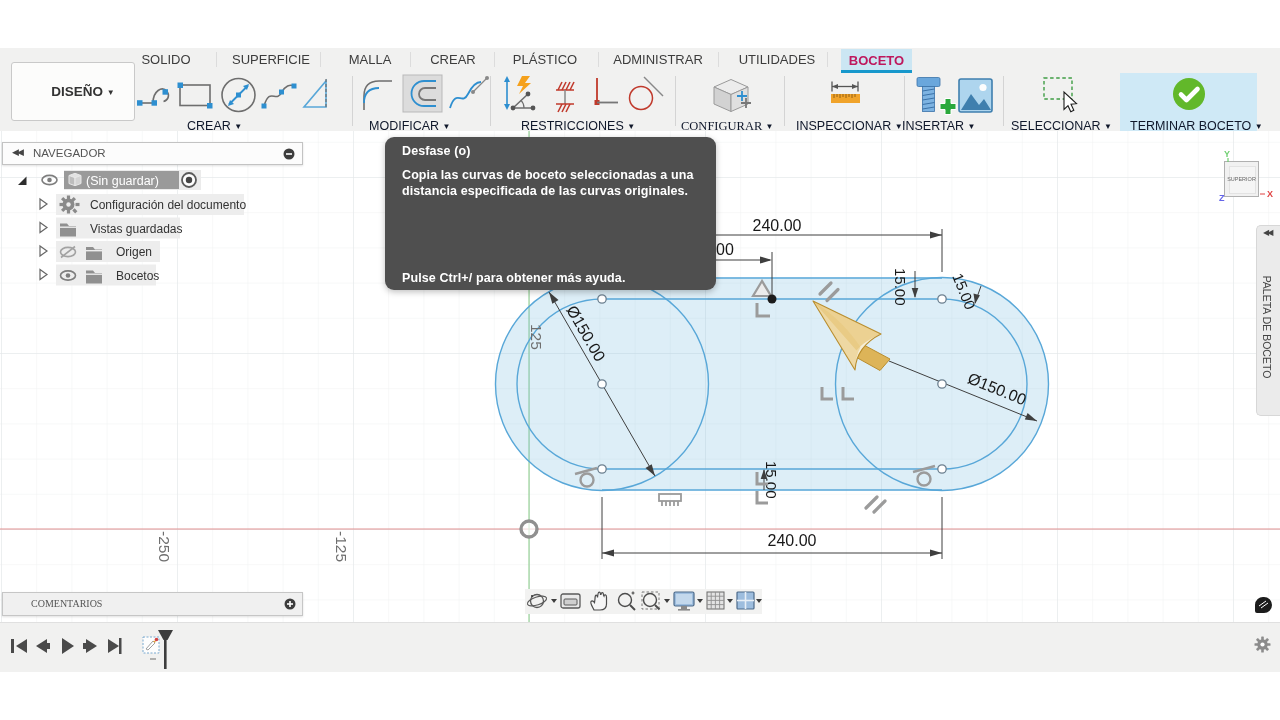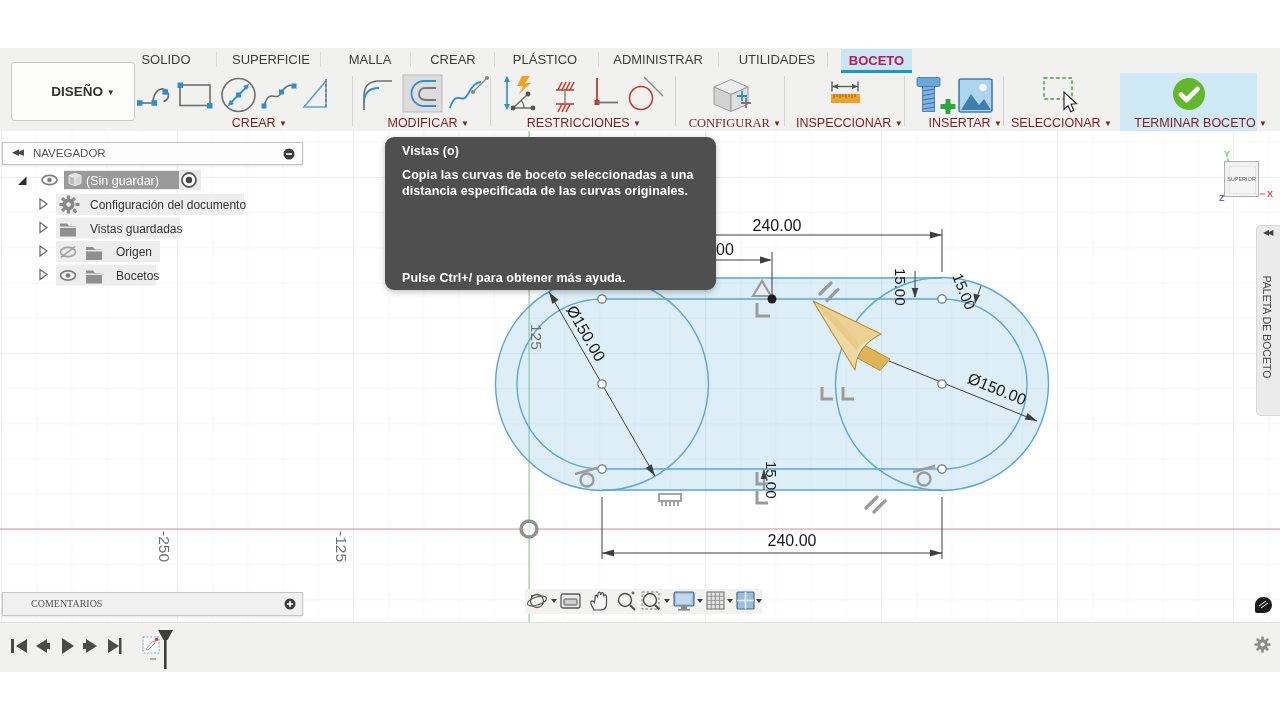--- a/index.html
+++ b/index.html
@@ -12,22 +12,22 @@
   .tab{position:absolute;top:0;height:22px;line-height:23px;font-size:13px;
     color:#3c3c3c;text-align:center;}
   .tabsep{position:absolute;top:4px;height:15px;width:1px;background:#dcdcdc;}
   #tab-boceto{position:absolute;left:841px;top:1px;width:71px;height:21px;
     background:#cbe6f3;color:#be185d;font-weight:bold;font-size:13px;
     text-align:center;line-height:23px;}
   #tab-underline{position:absolute;left:841px;top:22px;width:71px;height:3px;background:#1798cc;}
   #btn-diseno{position:absolute;left:11px;top:14px;height:57px;
     background:#fcfcfb;border:1px solid #c9c9c9;border-radius:3px;
     text-align:center;line-height:57px;padding-left:20px;width:102px;font-size:13.5px;font-weight:bold;color:#333;}
-  .grplabel{position:absolute;top:67px;height:14px;line-height:16px;font-size:12.5px;
-    color:#7f1d1d;text-align:right;white-space:nowrap;}
+  .grplabel{position:absolute;top:67px;height:14px;line-height:22px;font-size:12.5px;
+    color:#0f172a;text-align:left;white-space:nowrap;}
   .gsep{position:absolute;top:28px;height:50px;width:1px;background:#d4d4d4;}
   #terminar{position:absolute;left:1120px;top:25px;width:137px;height:58px;background:#cfe9f6;}
   .caret{font-size:8px;vertical-align:1px;}
   
   #navhdr{position:absolute;z-index:12;left:2px;top:142px;width:299px;height:21px;
     background:#fcfcfc;border:1px solid #c3c3c3;font-size:11.5px;color:#555;box-shadow:0 1px 2px rgba(0,0,0,0.12);}
   
   #tooltip{position:absolute;left:385px;top:137px;width:331px;height:153px;
     background:#4f4f4f;border-radius:9px;color:#fff;z-index:30;box-shadow:0 2px 6px rgba(0,0,0,0.25);}
   #tooltip .tt{position:absolute;left:17px;font-size:12.5px;font-weight:bold;
@@ -410,21 +410,21 @@
   <div id="navhdr">
     <span style="position:absolute;left:9px;top:4px;font-size:9px;color:#444;letter-spacing:-2px;">◀◀</span>
     <span style="position:absolute;left:30px;top:4px;">NAVEGADOR</span>
     <svg class="abs" style="left:280px;top:5px" width="12" height="12">
         <circle cx="6" cy="6" r="5.5" fill="#3d3d3d"></circle>
         <rect x="3" y="5.2" width="6" height="1.6" fill="#fff"></rect>
       </svg>
   </div>
 
   <div id="tooltip">
-    <div class="tt" style="top:7px;">Vistas (o)</div>
+    <div class="tt" style="top:7px;">Desfase (o)</div>
     <div class="tt" style="top:31px;">Copia las curvas de boceto seleccionadas a una<br>distancia especificada de las curvas originales.</div>
     <div class="tt" style="top:134px;">Pulse Ctrl+/ para obtener más ayuda.</div>
   </div>
 
   <div id="comentarios">
     <span style="position:absolute;left:28px;top:5px;font-size:10px;color:#555;font-family:Liberation Serif, serif;">COMENTARIOS</span>
     <svg class="abs" style="left:281px;top:5px" width="12" height="12">
         <circle cx="6" cy="6" r="5.5" fill="#3d3d3d"></circle>
         <rect x="3" y="5.2" width="6" height="1.6" fill="#fff"></rect>
         <rect x="5.2" y="3" width="1.6" height="6" fill="#fff"></rect>

